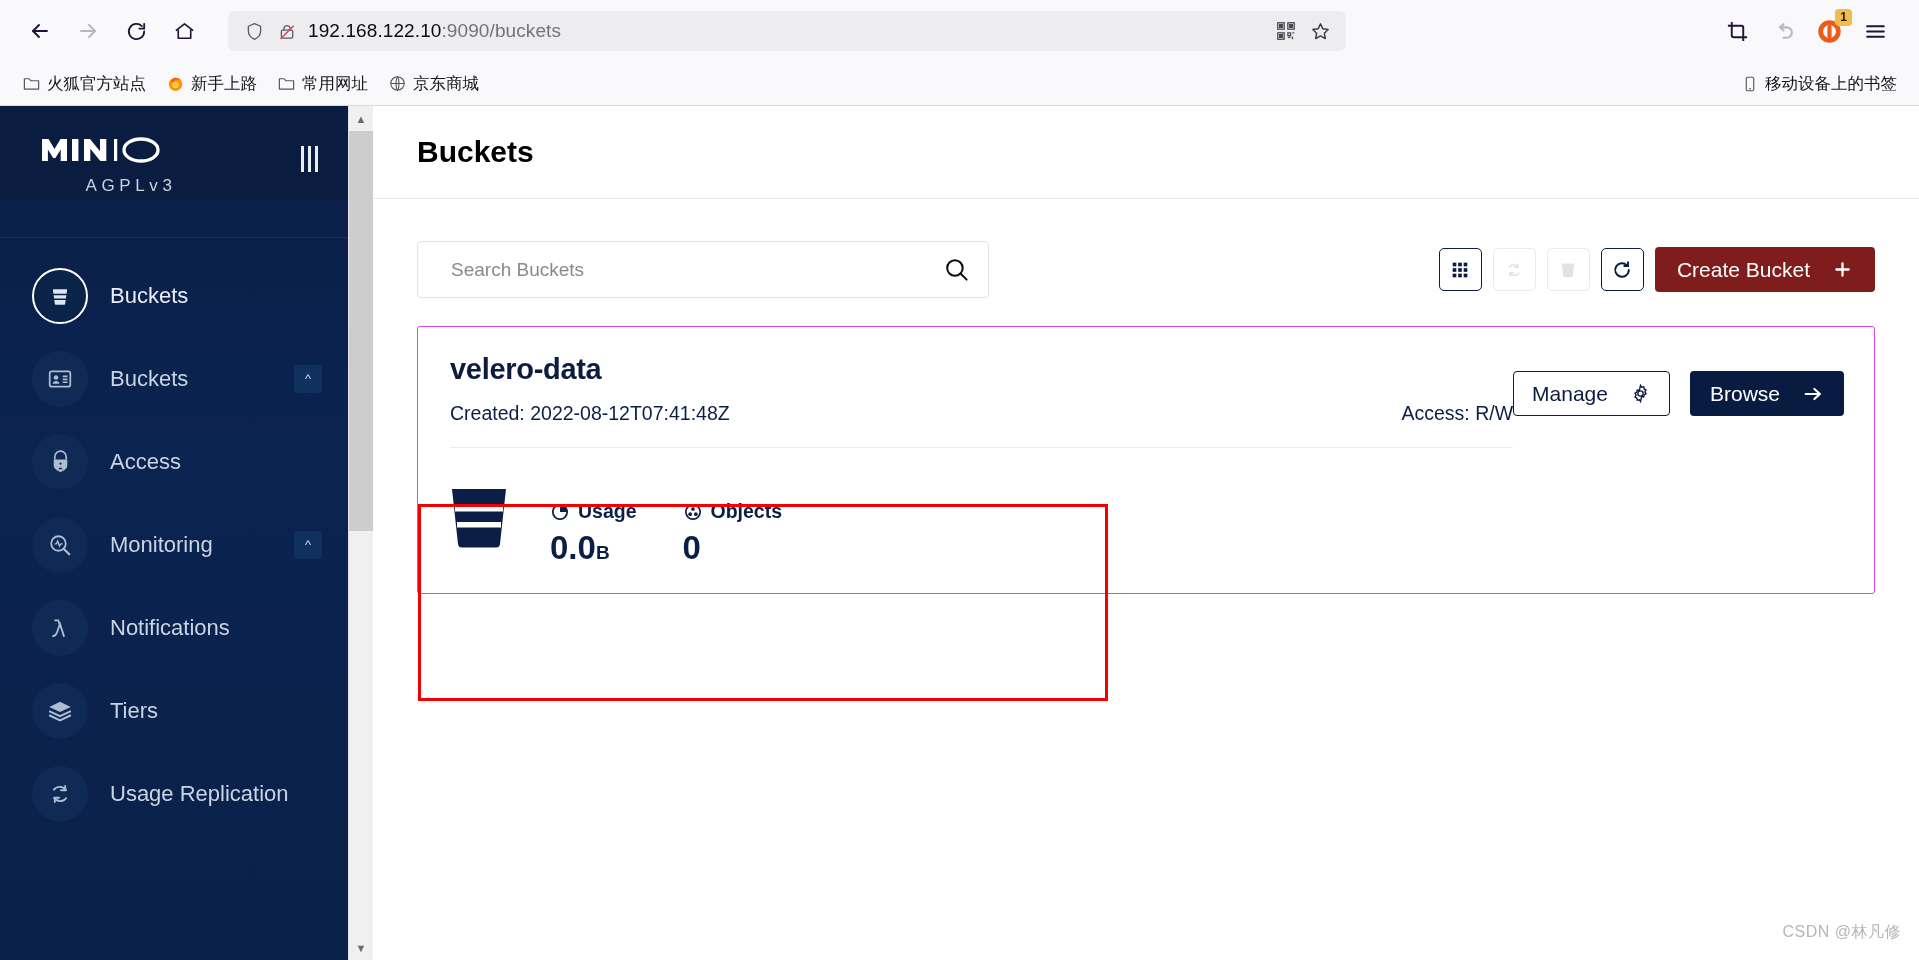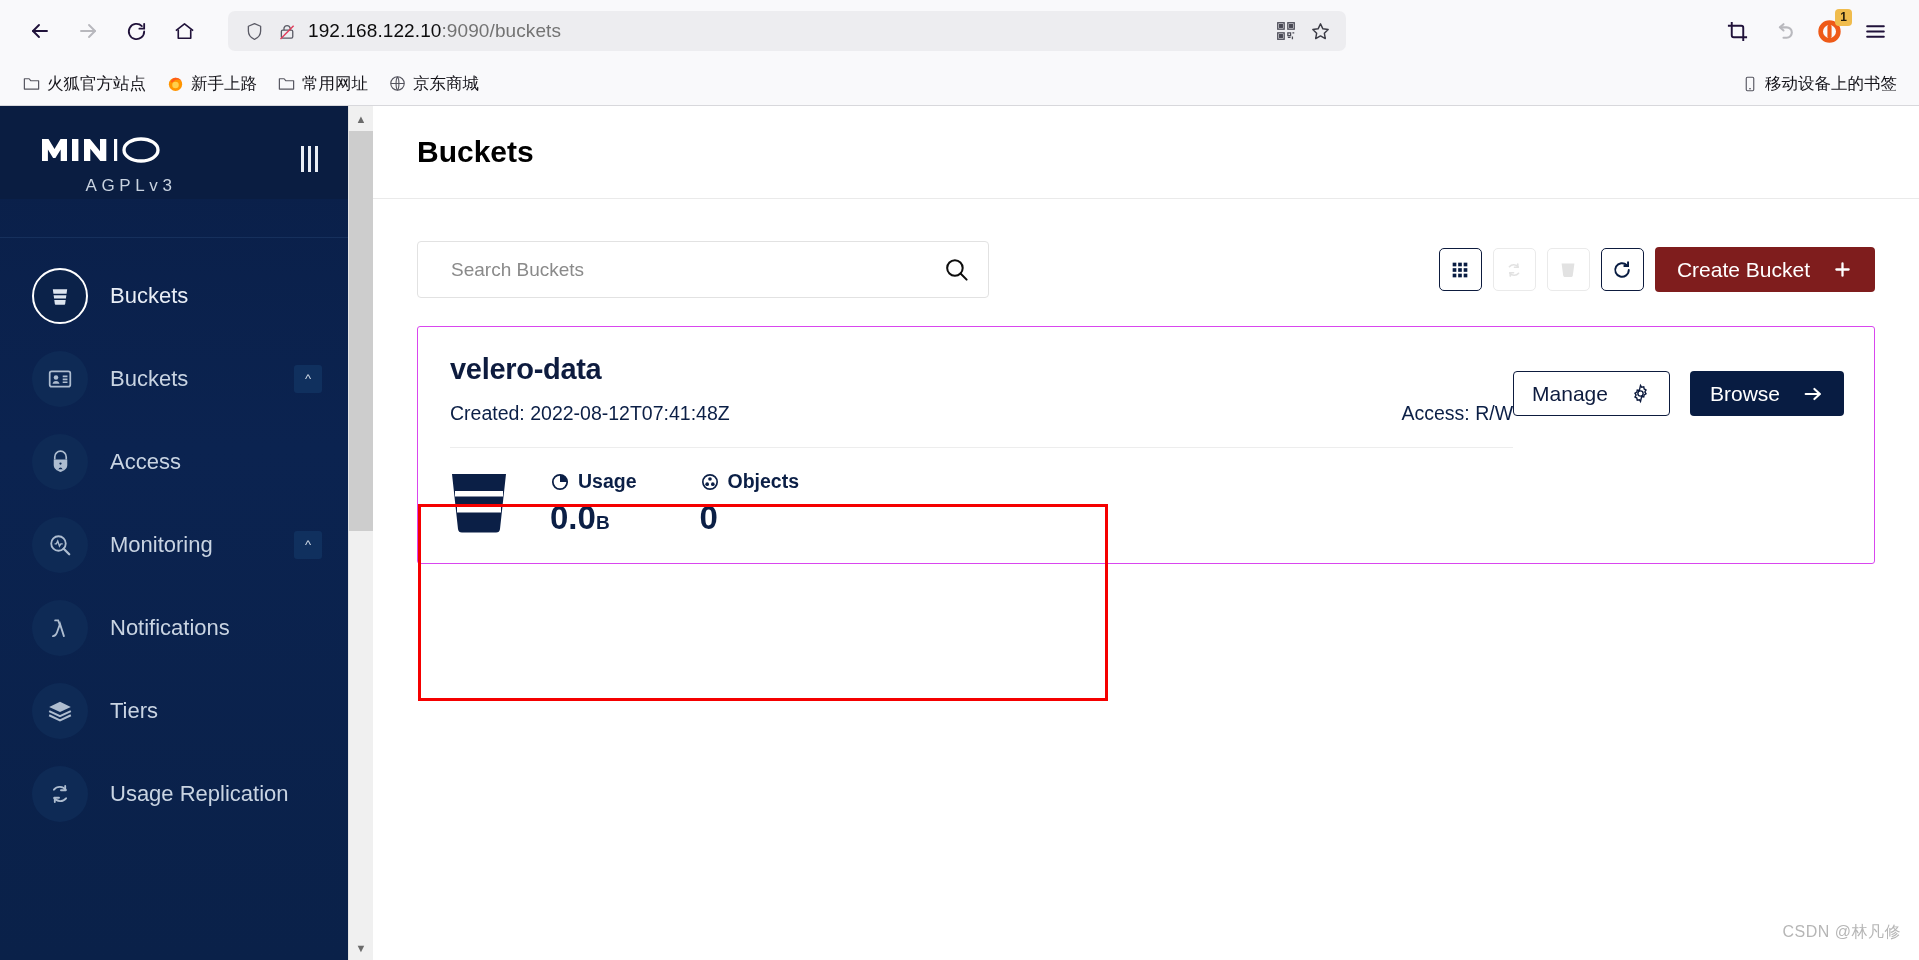--- a/index.html
+++ b/index.html
@@ -330,21 +330,21 @@
     background: #ededed;
     margin: 22px 0 0 0;
   }
   .bucket-stats {
     margin-top: 22px;
     display: flex;
     align-items: center;
     gap: 42px;
   }
   .bucket-glyph { width: 58px; flex: 0 0 58px; }
-  .stat-block { display: flex; gap: 63px; }
+  .stat-block { display: flex; gap: 46px; margin-top: 30px; }
   .stat { min-width: 60px; }
   .stat-head {
     display: flex; align-items: center; gap: 8px;
     font-size: 19.5px; font-weight: bold; color: #0b1f46;
   }
   .stat-val {
     margin-top: 6px;
     font-size: 33px; font-weight: bold; color: #0b1f46;
   }
   .stat-val .unit { font-size: 19px; font-weight: bold; }

